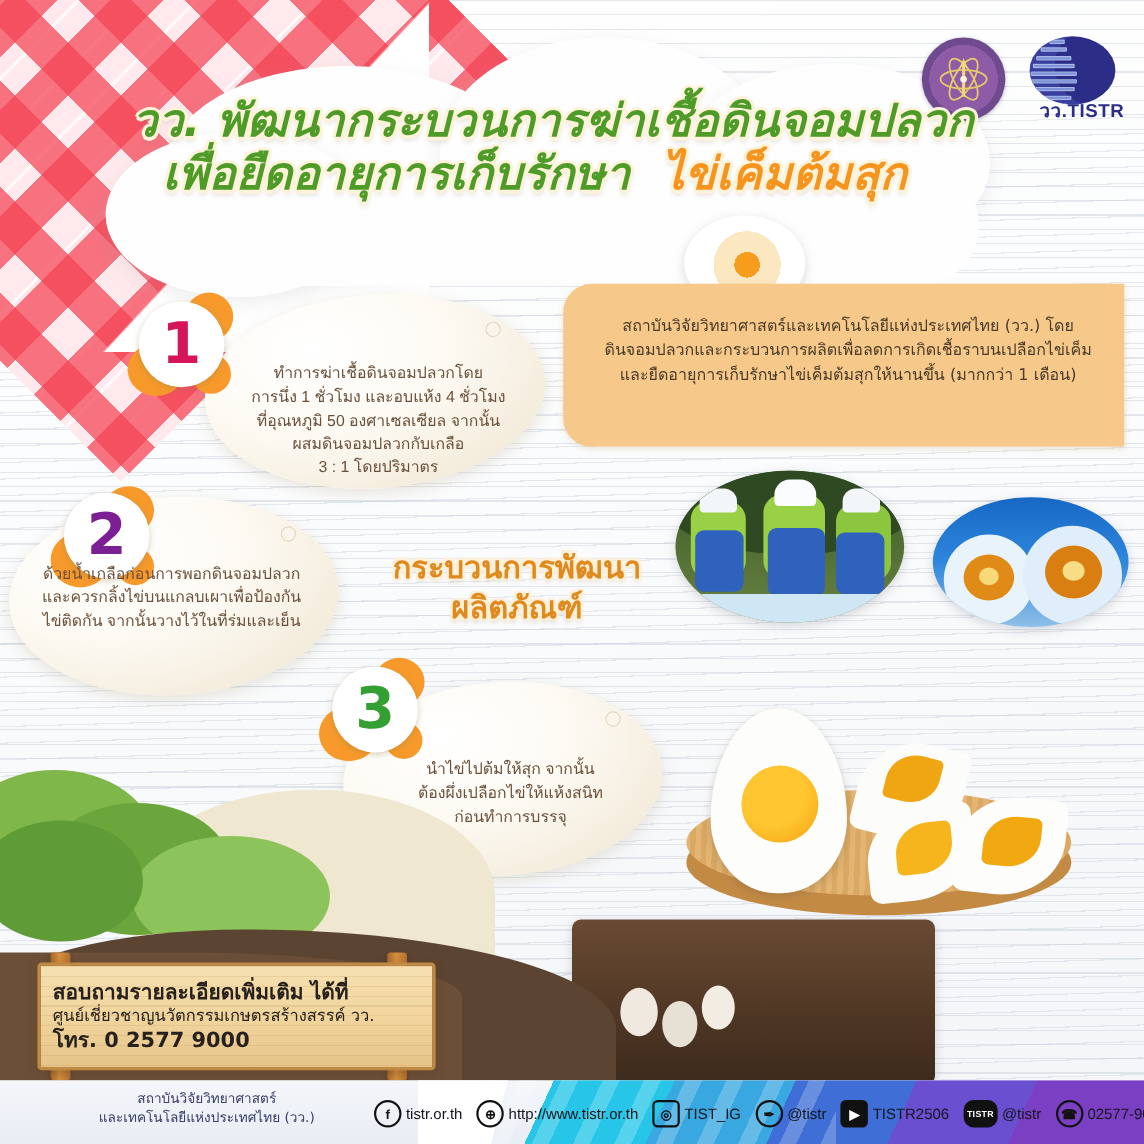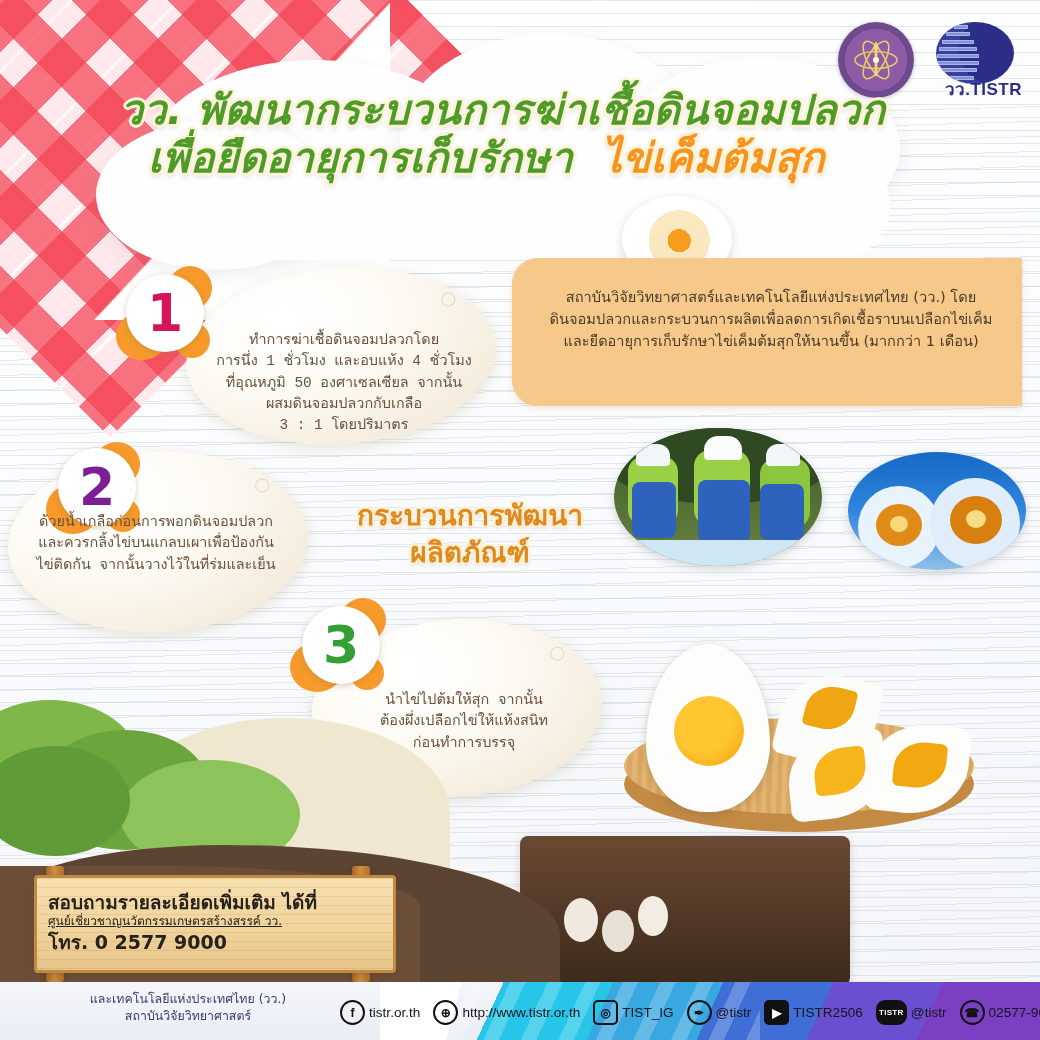--- a/index.html
+++ b/index.html
@@ -56,21 +56,21 @@
   .tl-orange{color:#f7941e;}
   .tl, .tl span{
     text-shadow:
       -2px -2px 0 #fdf3db, 2px -2px 0 #fdf3db, -2px 2px 0 #fdf3db, 2px 2px 0 #fdf3db,
       -3px 0 0 #fdf3db, 3px 0 0 #fdf3db, 0 -3px 0 #fdf3db, 0 3px 0 #fdf3db,
       0 4px 5px rgba(120,110,90,.25);
     font-style: italic;
   }
 
   
-  .logos{position:absolute;right:18px;top:22px;display:flex;gap:16px;}
+  .logos{position:absolute;right:18px;top:33px;display:flex;gap:16px;align-items:center;}
   .seal{
     width:76px;height:76px;border-radius:50%;
     background:radial-gradient(circle at 50% 50%, #8e5ba6 0 58%, #6f4a8e 58% 74%, #ffffff 74% 80%, #7d4f9c 80% 100%);
     box-shadow:0 1px 4px rgba(0,0,0,.25);position:relative;
   }
   .seal .atom{
     position:absolute;left:50%;top:50%;width:46px;height:46px;margin:-23px 0 0 -23px;
   }
   .tistr{position:relative;width:92px;height:78px;}
   .globe{
@@ -124,21 +124,21 @@
     display:flex;align-items:center;justify-content:center;
     font-size:52px;font-weight:bold;line-height:1;
     font-family:"DejaVu Sans","Liberation Sans",sans-serif;
   }
   .n1{color:#d6145a;}
   .n2{color:#7d1f94;}
   .n3{color:#34a033;}
 
   .step-text{
     position:absolute;text-align:center;color:#6a503a;font-size:14.4px;line-height:1.48;
-    font-family:Liberation Mono, monospace;
+    font-family:Liberation Sans, sans-serif;
   }
 
   
   .center-head{
     position:absolute;left:330px;top:498px;width:280px;text-align:center;
     font-family:"DejaVu Sans","Liberation Sans",sans-serif;
     font-size:28px;font-weight:bold;color:#e08a1e;line-height:1.32;
     text-shadow:-2px -2px 0 #fdf0d8,2px -2px 0 #fdf0d8,-2px 2px 0 #fdf0d8,2px 2px 0 #fdf0d8,
                 0 3px 4px rgba(150,120,70,.25);
   }
@@ -178,21 +178,21 @@
     position:absolute;top:866px;width:18px;height:116px;
     background:linear-gradient(90deg,#a8662c,#d4903f 45%,#b2712f);
     border-radius:3px;box-shadow:0 2px 5px rgba(60,40,20,.4);
   }
   .post.l{left:46px;} .post.r{left:352px;}
   .sign-text{
     position:absolute;left:48px;top:890px;width:330px;color:#26211c;
     font-family:"DejaVu Sans","Liberation Sans",sans-serif;
   }
   .sign-l1{font-size:19px;font-weight:bold;line-height:1.28;}
-  .sign-l2{font-size:12px;line-height:1.3;text-decoration:underline;}
+  .sign-l2{font-size:15px;line-height:1.3;}
   .sign-l3{font-size:19px;font-weight:bold;line-height:1.35;}
 
   
   .footer{
     position:absolute;left:0;top:982px;width:1040px;height:58px;
     background:linear-gradient(180deg,#f4f6fa 0%,#e9edf4 100%);overflow:hidden;
   }
   .foot-wave{
     position:absolute;right:0;top:0;width:660px;height:58px;
     background:
@@ -394,22 +394,22 @@
     <div class="sign-l1">สอบถามรายละเอียดเพิ่มเติม ได้ที่</div>
     <div class="sign-l2">ศูนย์เชี่ยวชาญนวัตกรรมเกษตรสร้างสรรค์ วว.</div>
     <div class="sign-l3">โทร. 0 2577 9000</div>
   </div>
 
   <div class="footer">
     <div class="foot-wave"></div>
   </div>
 
   <div class="foot-org">
+    <div>สถาบันวิจัยวิทยาศาสตร์</div>
     <div>และเทคโนโลยีแห่งประเทศไทย (วว.)</div>
-    <div>สถาบันวิจัยวิทยาศาสตร์</div>
   </div>
 
   <div class="socials">
     <div class="soc">
       <span class="ic">f</span>
       <span>tistr.or.th</span>
     </div>
     <div class="soc">
       <span class="ic">⊕</span>
       <span>http://www.tistr.or.th</span>

